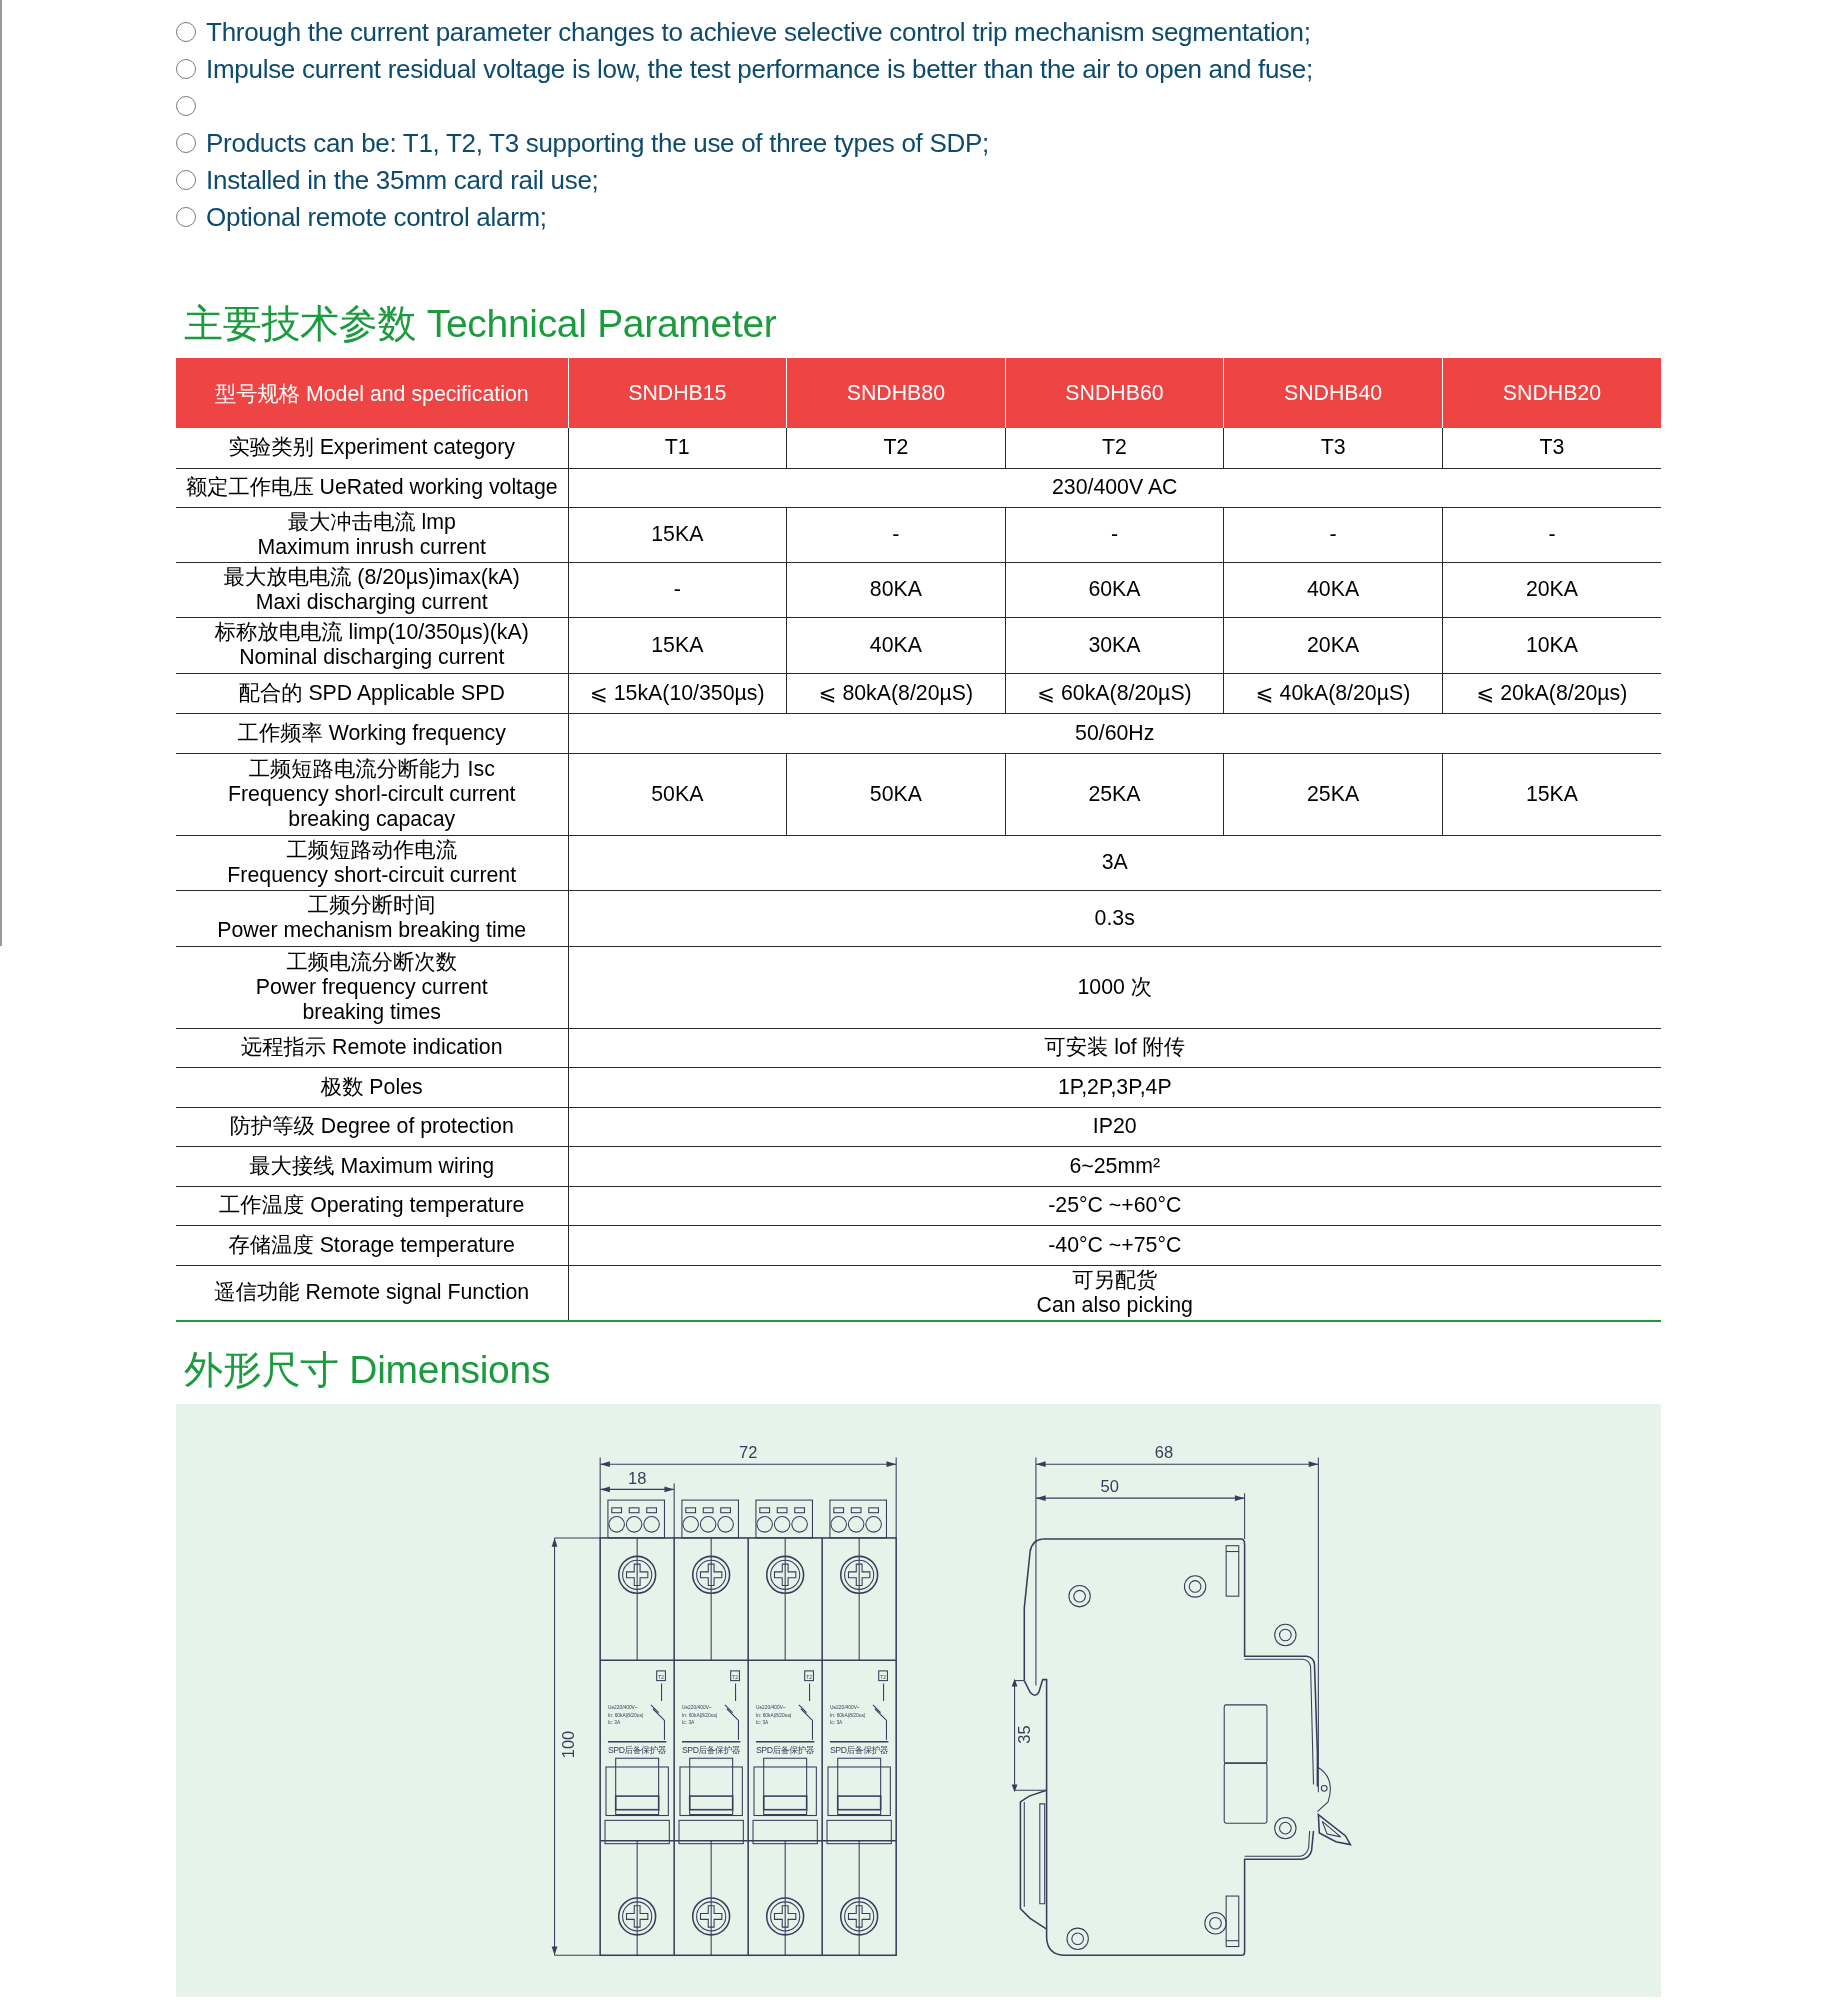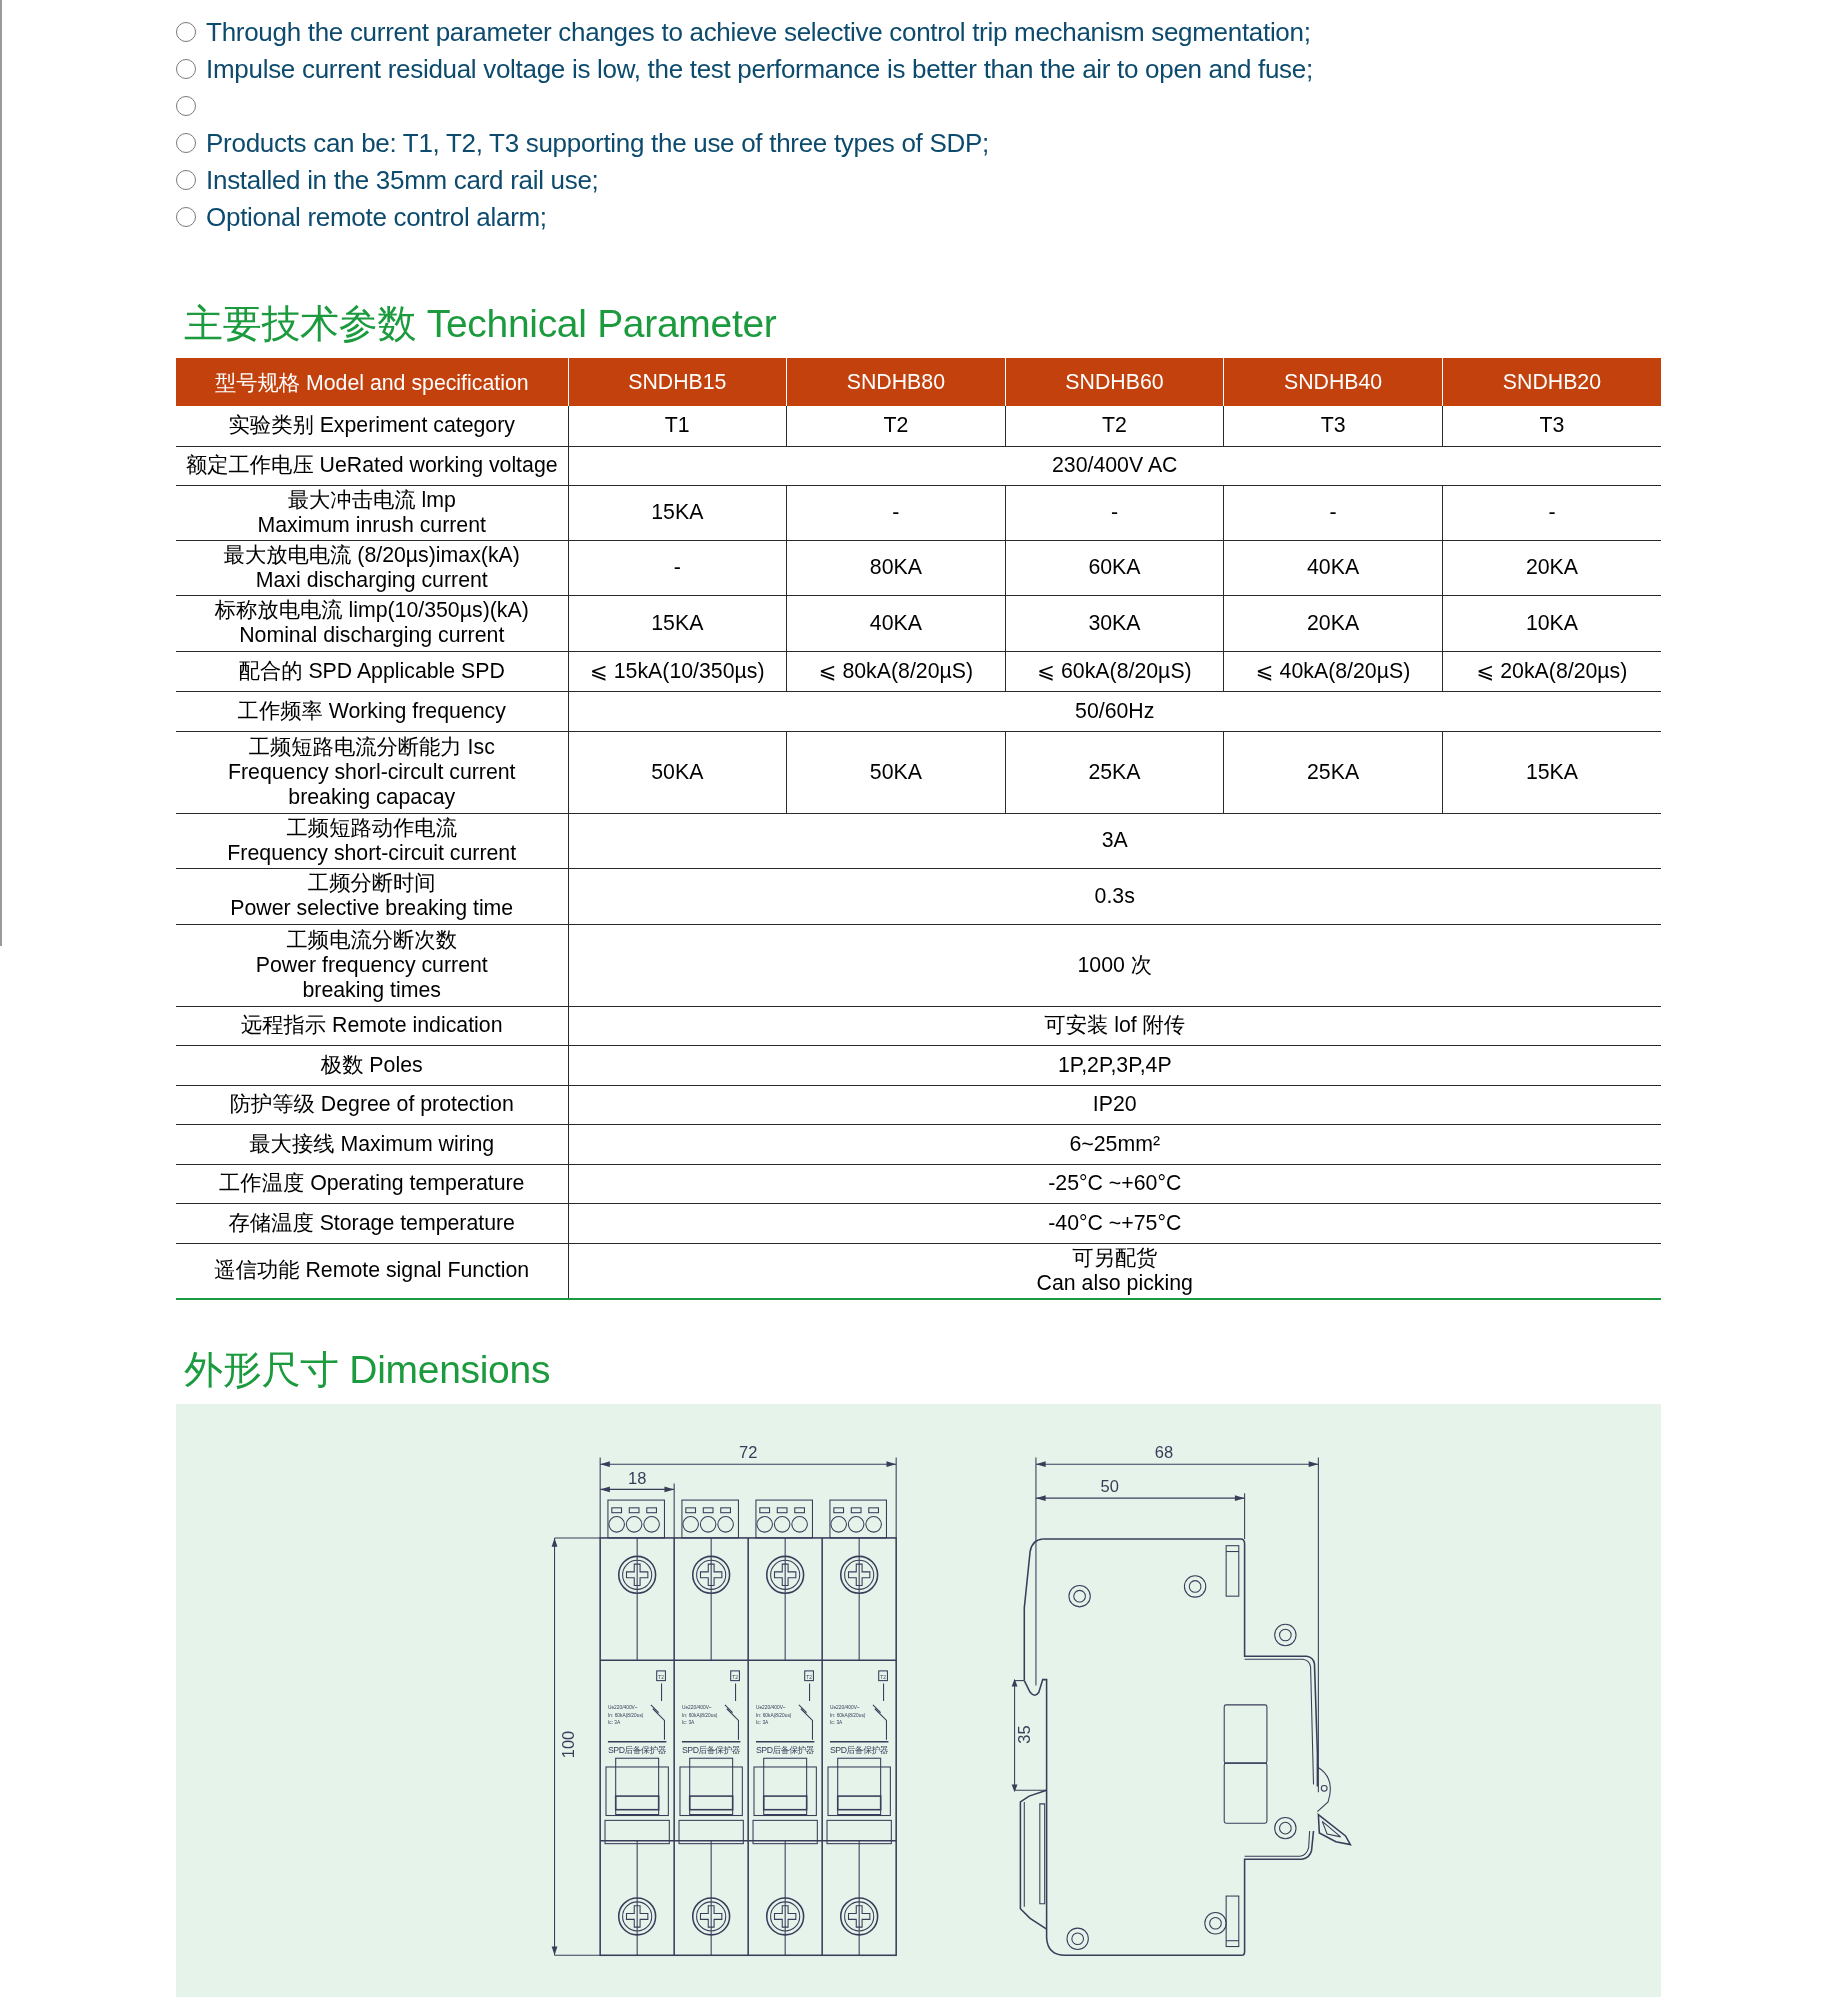--- a/index.html
+++ b/index.html
@@ -7,21 +7,21 @@
          font-family: "Liberation Sans", "DejaVu Sans", sans-serif; color: #1a1a1a; }
   .left-rule { position: absolute; left: 0; top: 0; width: 1.9px; height: 946px; background: #9a9a9a; }
   .features { position: absolute; left: 176px; top: 13.6px; margin: 0; padding: 0; list-style: none; }
   .features li { height: 37px; line-height: 37px; font-size: 26px; color: #0c4a6e; display: flex; align-items: center; letter-spacing: -0.3px; }
   .bullet { width: 20.4px; height: 20.4px; border: 1.5px solid #7a7a7a; border-radius: 50%; margin-right: 9.7px; box-sizing: border-box; flex: none; }
   .section-title { position: absolute; left: 184px; font-size: 39px; color: #1b9a3e; margin: 0; font-weight: normal; letter-spacing: -0.3px; }
   #tech-title { top: 297px; }
   #dim-title { top: 1343px; }
   table.spec { position: absolute; left: 176px; top: 358px; width: 1485px; border-collapse: collapse; table-layout: fixed; font-size: 21.3px; }
   table.spec col.c0 { width: 392px; }
-  table.spec th { background: #c2410c; color: #ffffff; font-weight: normal; height: 40px; padding: 4px; border-right: 1.5px solid #ffffff; text-align: center; }
+  table.spec th { background: #ef4444; color: #ffffff; font-weight: normal; height: 40px; padding: 15px; border-right: 1.5px solid #ffffff; text-align: center; }
   table.spec th:last-child { border-right: none; }
   table.spec td { border-top: 1.9px solid #2a2a2a; border-left: 1.5px solid #2a2a2a; text-align: center; vertical-align: middle; padding: 0; line-height: 25px; color: #000000; }
   table.spec td:first-child { border-left: none; }
   table.spec tr.first td { border-top: none; }
   table.spec tr.last td { border-bottom: 2.9px solid #1b9a3e; }
   .dim-panel { position: absolute; left: 176px; top: 1404px; width: 1485px; height: 593px; background: #e5f3ea; }
   .dim-panel svg { position: absolute; left: 0; top: 0; }
   .ln { stroke: #3a3d5a; fill: none; stroke-width: 1.6; }
   .thin { stroke: #3a3d5a; fill: none; stroke-width: 1.1; }
   .dimtxt { font-family: "Liberation Sans", sans-serif; font-size: 17px; fill: #3a3d5a; }
@@ -167,21 +167,21 @@
           <div>工频短路动作电流</div>
           <div>Frequency short-circuit current</div>
         </td>
         <td colspan="5">
           <div>3A</div>
         </td>
       </tr>
       <tr style="height: 56px;">
         <td>
           <div>工频分断时间</div>
-          <div>Power selective breaking time</div>
+          <div>Power mechanism breaking time</div>
         </td>
         <td colspan="5">
           <div>0.3s</div>
         </td>
       </tr>
       <tr style="height: 82px;">
         <td>
           <div>工频电流分断次数</div>
           <div>Power frequency current</div>
           <div>breaking times</div>

